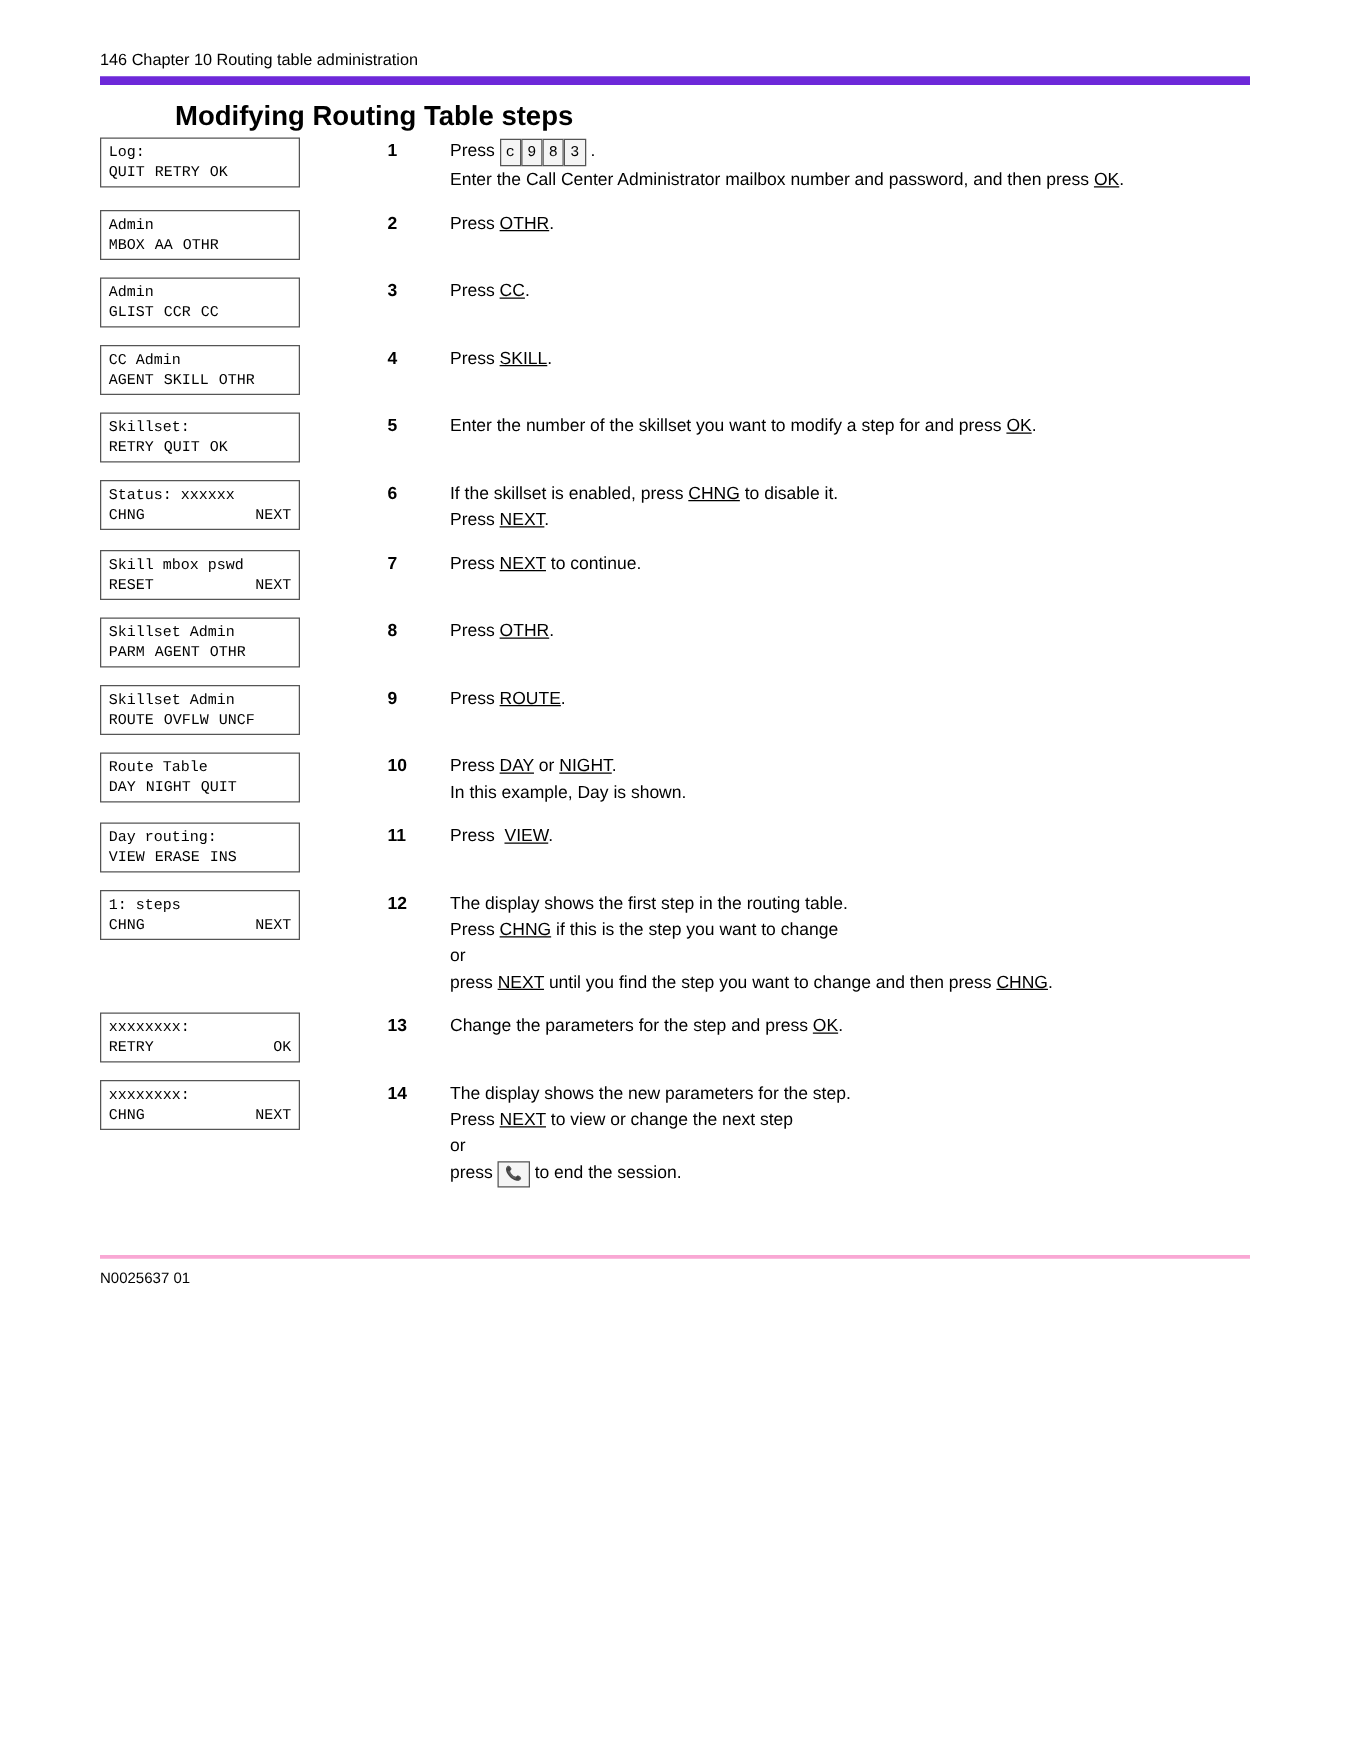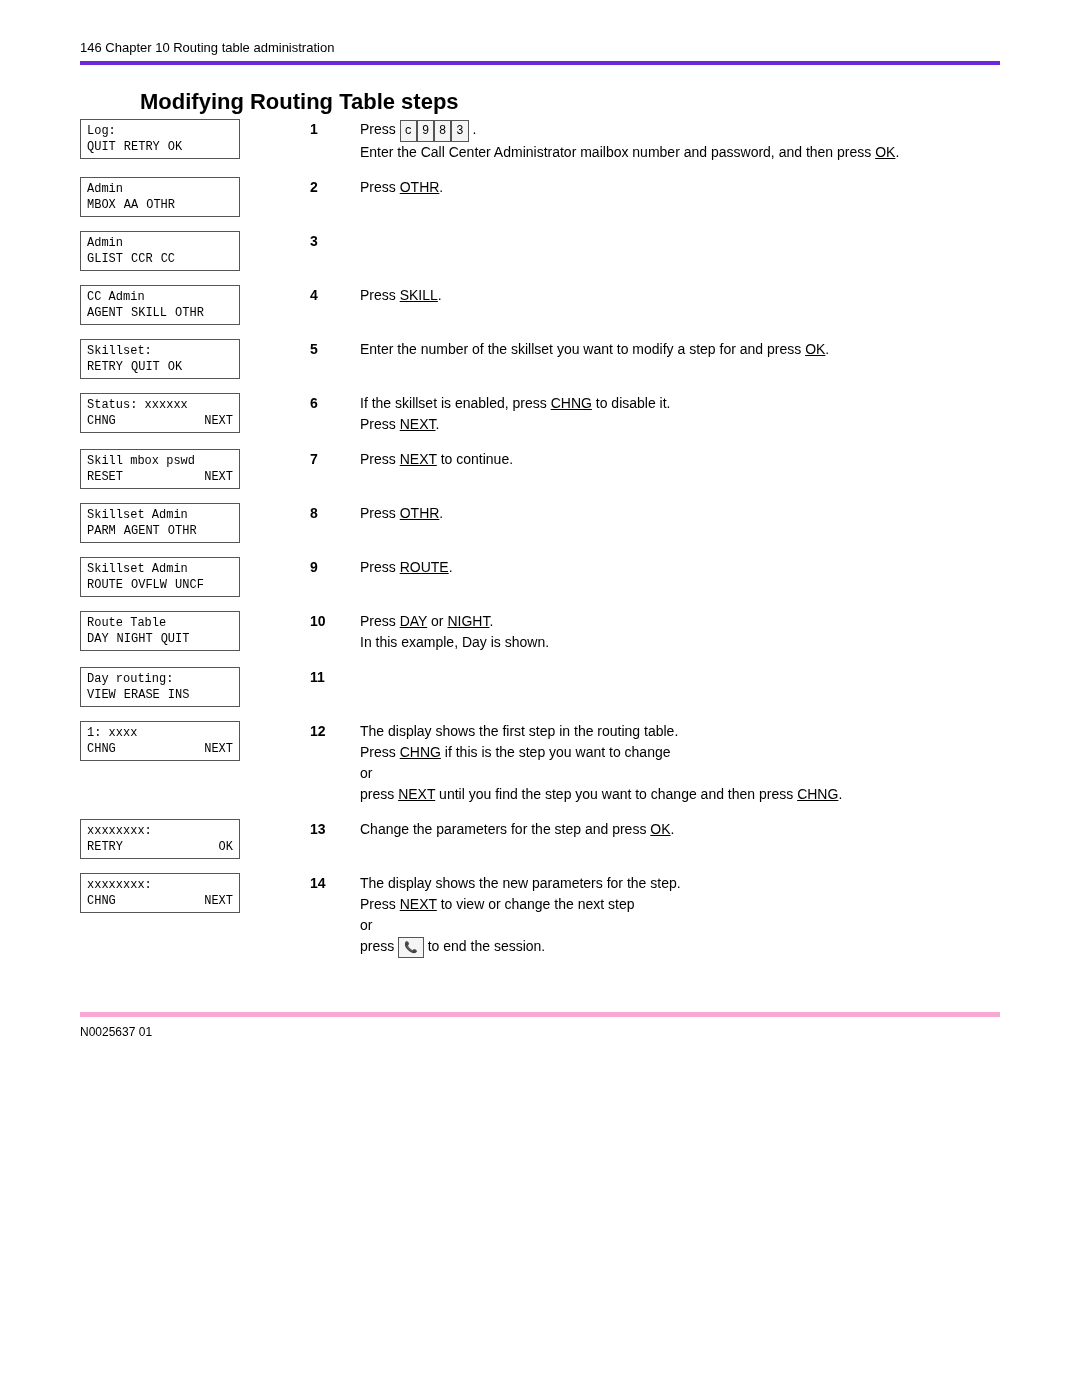--- a/index.html
+++ b/index.html
@@ -11,23 +11,23 @@
       width: 1080px;
       min-height: 1397px;
       position: relative;
     }
     .page {
       padding: 40px 80px 60px 80px;
     }
     .header-line {
       display: flex;
       align-items: center;
-      border-bottom: 4px solid #6d28d9;
+      border-bottom: 7px solid #6d28d9;
       padding-bottom: 6px;
-      margin-bottom: 24px;
+      margin-bottom: 12px;
     }
     .header-text {
       font-size: 13px;
     }
     .page-title {
       font-size: 22px;
       font-weight: bold;
       margin-bottom: 4px;
       margin-left: 60px;
     }
@@ -90,21 +90,21 @@
     .key-phone {
       display: inline-flex;
       align-items: center;
       justify-content: center;
       border: 1px solid #555;
       padding: 1px 5px;
       font-size: 11px;
       background: #f5f5f5;
     }
     .footer-line {
-      border-top: 5px solid #f9a8d4;
+      border-top: 3px solid #f9a8d4;
       padding-top: 8px;
       margin-top: 40px;
       font-size: 12px;
     }
     .or-line {
       margin: 2px 0;
     }
   </style>
 </head>
 <body>
@@ -159,20 +159,23 @@
         <div class="lcd-screen">
           <div class="lcd-top">Admin</div>
           <div class="lcd-bottom">
             <span>GLIST</span>
             <span>CCR</span>
             <span>CC</span>
           </div>
         </div>
       </div>
       <div class="step-num-col">3</div>
+      <div class="step-text-col">
+        Press <span class="underline">CC</span>.
+      </div>
     </div>
 
     <div class="step-row">
       <div class="screen-col">
         <div class="lcd-screen">
           <div class="lcd-top">CC Admin</div>
           <div class="lcd-bottom">
             <span>AGENT</span>
             <span>SKILL</span>
             <span>OTHR</span>
@@ -292,26 +295,29 @@
         <div class="lcd-screen">
           <div class="lcd-top">Day routing:</div>
           <div class="lcd-bottom">
             <span>VIEW</span>
             <span>ERASE</span>
             <span>INS</span>
           </div>
         </div>
       </div>
       <div class="step-num-col">11</div>
-    </div>
-
-    <div class="step-row">
-      <div class="screen-col">
-        <div class="lcd-screen">
-          <div class="lcd-top">1: xxxx</div>
+      <div class="step-text-col">
+        Press &nbsp;<span class="underline">VIEW</span>.
+      </div>
+    </div>
+
+    <div class="step-row">
+      <div class="screen-col">
+        <div class="lcd-screen">
+          <div class="lcd-top">1: steps</div>
           <div class="lcd-bottom" style="justify-content: space-between; display:flex; width:100%;">
             <span>CHNG</span>
             <span>NEXT</span>
           </div>
         </div>
       </div>
       <div class="step-num-col">12</div>
       <div class="step-text-col">
         The display shows the first step in the routing table.<br>
         Press <span class="underline">CHNG</span> if this is the step you want to change<br>

